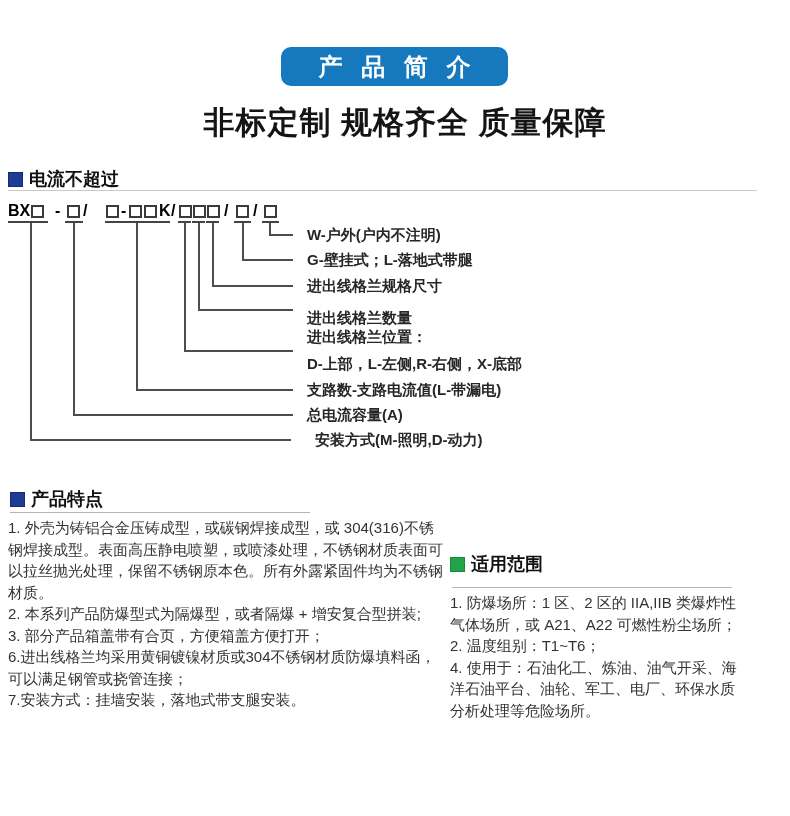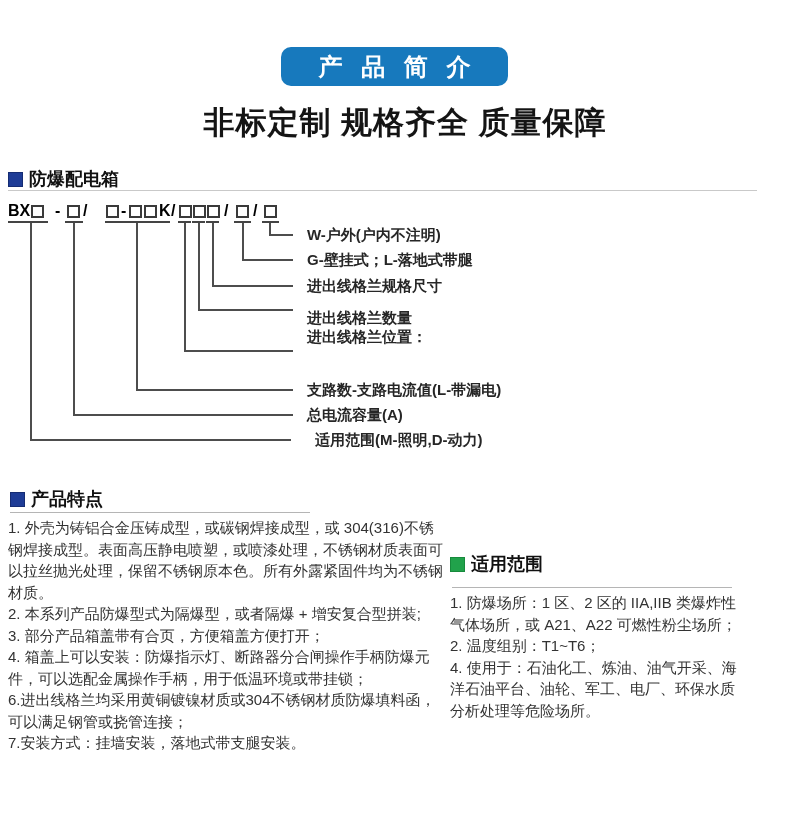--- a/index.html
+++ b/index.html
@@ -59,21 +59,21 @@
 <div class="page">
 
   <div class="abs banner">
     <span>产 品 简 介</span>
   </div>
 
   <div class="abs big-title">非标定制 规格齐全 质量保障</div>
 
   <div class="abs sec-head" style="left:8px; top:167px;">
     <span class="sq navy"></span>
-    <h2>防爆配电箱</h2>
+    <h2>电流不超过</h2>
   </div>
   <div class="abs rule" style="left:8px; top:190px; width:749px;"></div>
 
   <span class="abs cl" style="left:8px;  top:202px;">BX</span>
   <i class="abs bx" style="left:31px; top:205px;"></i>
   <span class="abs cl" style="left:55px; top:202px;">-</span>
   <i class="abs bx" style="left:67px; top:205px;"></i>
   <span class="abs cl" style="left:83px; top:202px;">/</span>
   <i class="abs bx" style="left:106px; top:205px;"></i>
   <span class="abs cl" style="left:121px; top:202px;">-</span>
@@ -114,35 +114,35 @@
   <div class="abs hl" style="left:184px; top:350px; width:109px;"></div>
   <div class="abs hl" style="left:136px; top:389px; width:157px;"></div>
   <div class="abs hl" style="left:73px;  top:414px; width:220px;"></div>
   <div class="abs hl" style="left:30px;  top:439px; width:261px;"></div>
 
   <div class="abs dlab" style="left:307px; top:250px;">G-壁挂式；L-落地式带腿</div>
   <div class="abs dlab" style="left:307px; top:225px;">W-户外(户内不注明)</div>
   <div class="abs dlab" style="left:307px; top:276px;">进出线格兰规格尺寸</div>
   <div class="abs dlab" style="left:307px; top:300px;margin-top:8px;">进出线格兰数量</div>
   <div class="abs dlab" style="left:307px; top:327px;">进出线格兰位置：</div>
+  <div class="abs dlab" style="left:307px; top:354px;">D-上部，L-左侧,R-右侧，X-底部</div>
   <div class="abs dlab" style="left:307px; top:380px;">支路数-支路电流值(L-带漏电)</div>
   <div class="abs dlab" style="left:307px; top:405px;">总电流容量(A)</div>
-  <div class="abs dlab" style="left:315px; top:430px;">适用范围(M-照明,D-动力)</div>
+  <div class="abs dlab" style="left:315px; top:430px;">安装方式(M-照明,D-动力)</div>
 
   <div class="abs sec-head" style="left:10px; top:487px;">
     <span class="sq navy"></span>
     <h2>产品特点</h2>
   </div>
   <div class="abs rule" style="left:10px; top:512px; width:300px; background:#b5b5b5;"></div>
 
   <div class="abs col features-col">
     <p>1. 外壳为铸铝合金压铸成型，或碳钢焊接成型，或 304(316)不锈钢焊接成型。表面高压静电喷塑，或喷漆处理，不锈钢材质表面可以拉丝抛光处理，保留不锈钢原本色。所有外露紧固件均为不锈钢材质。</p>
     <p>2. 本系列产品防爆型式为隔爆型，或者隔爆 + 增安复合型拼装;</p>
     <p>3. 部分产品箱盖带有合页，方便箱盖方便打开；</p>
-    <p>4. 箱盖上可以安装：防爆指示灯、断路器分合闸操作手柄防爆元件，可以选配金属操作手柄，用于低温环境或带挂锁；</p>
     <p>6.进出线格兰均采用黄铜镀镍材质或304不锈钢材质防爆填料函，可以满足钢管或挠管连接；</p>
     <p>7.安装方式：挂墙安装，落地式带支腿安装。</p>
   </div>
 
   <div class="abs sec-head" style="left:450px; top:552px;">
     <span class="sq green"></span>
     <h2>适用范围</h2>
   </div>
   <div class="abs rule" style="left:452px; top:587px; width:280px; background:#b5b5b5;"></div>
 

